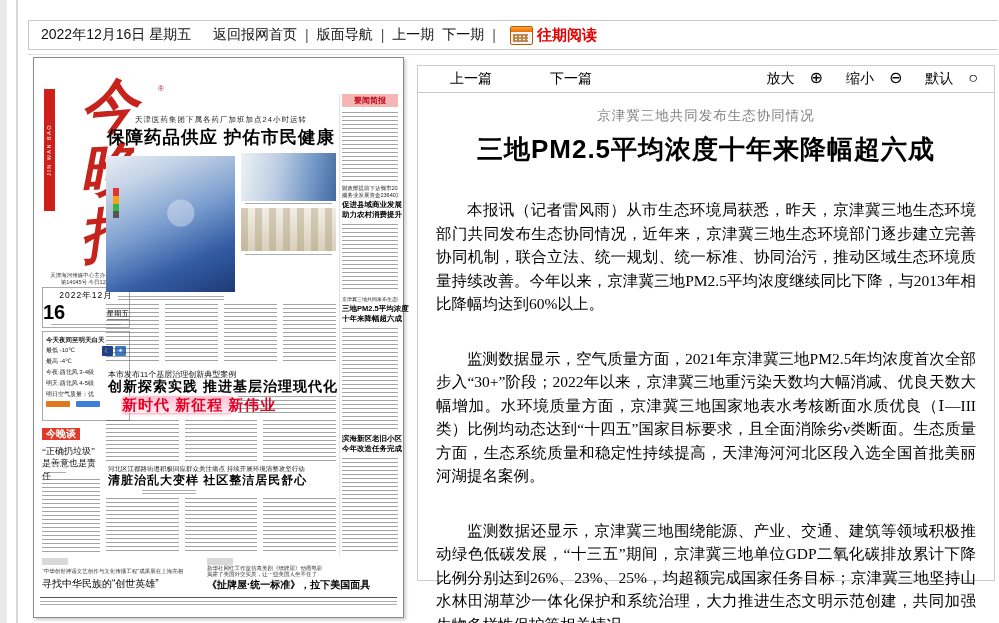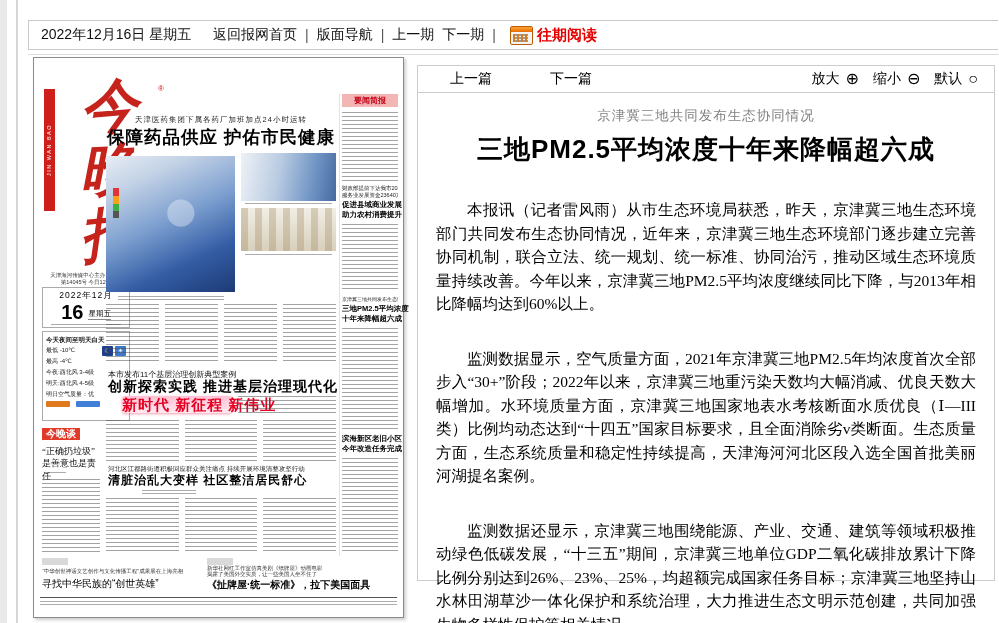--- a/index.html
+++ b/index.html
@@ -39,21 +39,21 @@
             text-align:center;line-height:11px}
   .mast-chars{left:22px;top:16px;width:106px;text-align:center;color:#c5231c;
               font-family:"DejaVu Serif","Liberation Serif",serif;font-weight:bold;font-style:italic;
               font-size:58px;line-height:64px}
   .mc1{transform:rotate(-5deg)} .mc2{transform:rotate(-3deg)} .mc3{transform:rotate(-6deg)}
   .reg{left:124px;top:26px;font-size:8px;color:#c5231c}
   .pub1{left:4px;top:214px;width:96px;font-size:5.5px;color:#333;text-align:center;white-space:nowrap}
   .pub2{left:4px;top:221px;width:96px;font-size:5.5px;color:#333;text-align:center;white-space:nowrap}
   .datebox{left:8px;top:229px;width:88px;height:41px;border:1px solid #aaa;box-sizing:border-box;text-align:center}
   .db-ym{font-size:8.5px;margin-top:2px;letter-spacing:1px}
-  .db-row{display:flex;align-items:flex-end;justify-content:center;gap:5px}
+  .db-row{display:flex;align-items:flex-end;justify-content:space-between;gap:5px}
   .db-day{font-size:20px;font-weight:bold;line-height:20px}
   .db-wk{font-size:7.5px;margin-bottom:2px;border-bottom:1px solid #888}
   .db-sim{margin:2px auto 0;width:70px;height:3px}
   .weatherbox{left:8px;top:273px;width:88px;height:90px;border:1px solid #aaa;box-sizing:border-box;
               padding:2px 3px;font-size:6px;color:#222;line-height:11px}
   .w-title{font-weight:bold;font-size:6.5px}
   .w-row{display:flex;align-items:center;gap:2px}
   .w-chip{width:11px;height:10px;text-align:center;line-height:10px;font-size:7px;border-radius:1px}
   .w-moon{background:#1d3f8e;color:#ffd84d;margin-left:auto}
   .w-sun{background:#3a78c9;color:#fff}
@@ -126,21 +126,21 @@
   .rh2a{left:308px;top:246px}.rh2b{left:308px;top:256px}
   .rsim3{left:308px;top:270px;width:56px;height:102px}
   .rh3a{left:308px;top:376px}.rh3b{left:308px;top:386px}
   .rsim4{left:308px;top:400px;width:56px;height:96px}
 
   
   .reader{left:417px;top:65px;width:578px;height:516px;border:1px solid #ccc;background:#fff;box-sizing:border-box}
   .toolbar{height:26px;border-bottom:1px solid #ccc;display:flex;align-items:center;font-size:14px}
   .tb-prev{margin-left:32px;cursor:pointer}
   .tb-next{margin-left:58px;cursor:pointer}
-  .tb-zoom{margin-left:auto;margin-right:8px;display:flex;align-items:center;gap:6px;font-size:14px}
+  .tb-zoom{margin-left:auto;margin-right:8px;display:flex;align-items:flex-start;gap:15px;font-size:14px}
   .z-icon{font-size:16px;line-height:16px;cursor:pointer;margin-right:8px}
   .art{padding:14px 18px 0 18px}
   .art-kicker{text-align:center;font-size:13.5px;color:#808080;letter-spacing:1px}
   .art-title{text-align:center;font-size:26px;font-weight:bold;color:#000;margin-top:7px;letter-spacing:1px}
   .art-body p{font-size:15.5px;line-height:23.5px;color:#000;text-indent:2em;text-align:justify;
               margin:31px 0 0 0;font-family:"Liberation Serif","DejaVu Serif",serif}
 </style>
 </head>
 <body>
 

